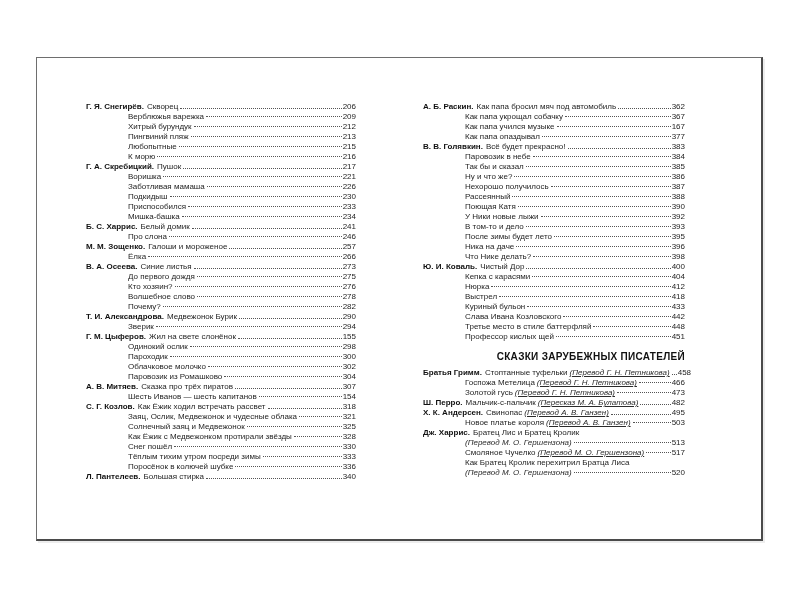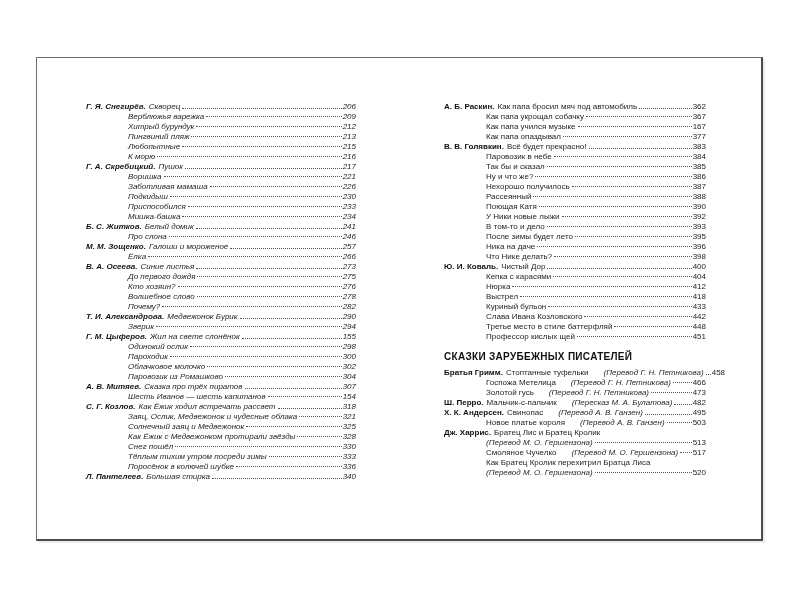--- a/index.html
+++ b/index.html
@@ -25,47 +25,47 @@
     border-bottom-width: 2px;
     border-right-color: #4a4a4a;
     border-bottom-color: #4a4a4a;
     box-shadow: 2px 2px 0 rgba(0,0,0,0.07);
   }
   .toc-columns {
     display: flex;
     padding: 44px 0 0 49px;
   }
   .toc-col { flex: none; }
-  .toc-col.left  { width: 270px; margin-right: 88px; font-style: italic; }
+  .toc-col.left  { width: 270px; margin-right: 67px; }
   .toc-col.right { width: 262px; }
   .toc-row {
     display: flex;
     align-items: baseline;
     font-size: 8px;
     line-height: 10px;
     color: #1d1d1d;
     white-space: nowrap;
   }
   .toc-row.indent { padding-left: 42px; align-items: center; }
   .toc-row .author { font-weight: bold; margin-right: 3px; color: #111; }
   .toc-row .title  { }
-  .toc-row .title + .note { margin-left: 15px; }
+  .toc-row .title + .note { margin-left: 2px; text-decoration: underline; }
   .toc-row .note   { font-style: italic; color: #2a2a2a; }
   .toc-row .dots {
     flex: 1 1 auto;
     min-width: 5px;
     border-bottom: 1px dotted #555;
     margin: 0 1px 2px 2px;
   }
   .toc-row .page { flex: none; color: #1d1d1d; }
   .toc-heading {
     font-weight: bold;
     font-size: 10px;
     line-height: 11px;
-    text-align: left;
+    text-align: right;
     letter-spacing: 0.3px;
     color: #111;
     margin: 9px 0 6px 0;
   }
 </style>
 </head>
 <body>
 
 <div class="canvas">
   <div class="book-page">
@@ -127,21 +127,21 @@
             <span class="title">Приспособился</span>
             <span class="dots"></span>
             <span class="page">233</span>
           </div>
           <div class="toc-row indent">
             <span class="title">Мишка-башка</span>
             <span class="dots"></span>
             <span class="page">234</span>
           </div>
           <div class="toc-row">
-            <span class="author">Б. С. Житков.</span>
+            <span class="author">Б. С. Харрис.</span>
             <span class="title">Белый домик</span>
             <span class="dots"></span>
             <span class="page">241</span>
           </div>
           <div class="toc-row indent">
             <span class="title">Про слона</span>
             <span class="dots"></span>
             <span class="page">246</span>
           </div>
           <div class="toc-row">

